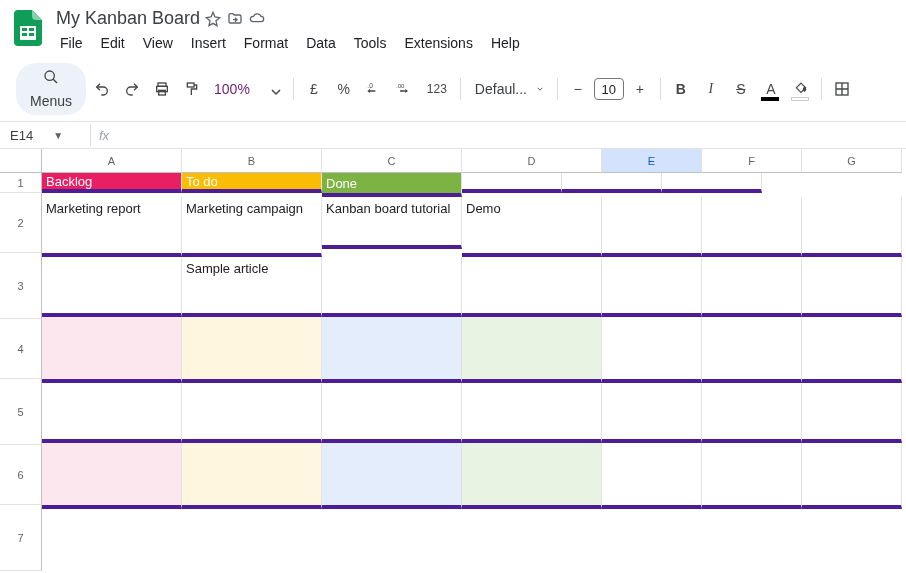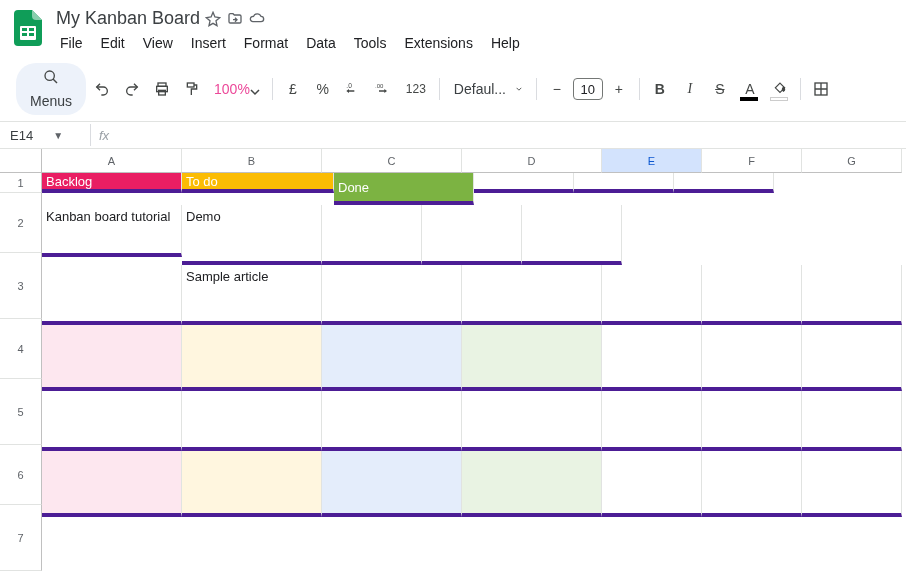--- a/index.html
+++ b/index.html
@@ -10,21 +10,21 @@
   .title-area { display: flex; flex-direction: column; }
   .title-row { display: flex; align-items: center; gap: 4px; padding-left: 4px; }
   .doc-title { font-size: 18px; color: #3c4043; }
   .title-icon { color: #5f6368; width: 18px; display:flex; justify-content:center; }
   .menus { display: flex; gap: 2px; padding-top: 2px; }
   .menu-item { padding: 4px 8px; font-size: 14px; color: #202124; border-radius: 4px; cursor: pointer; }
   .toolbar { display: flex; align-items: center; gap: 2px; padding: 8px 10px 6px 16px; }
   .pill { display: flex; align-items: center; gap: 8px; background: #edf2fa; border-radius: 20px; padding: 6px 14px; font-size: 14px; color: #3c4043; flex-direction: column; }
   .tbtn { width: 28px; height: 28px; display: flex; align-items: center; justify-content: center; color: #444746; border-radius: 4px; cursor: pointer; font-size: 14px; }
   .tsep { width: 1px; height: 22px; background: #dadce0; margin: 0 4px; }
-  .zoom { display: flex; align-items: flex-end; gap: 0; padding: 0 6px; color: #ec4899; font-size: 14px; }
+  .zoom { display: flex; align-items: flex-end; gap: 21px; padding: 0 6px; color: #701a75; font-size: 14px; }
   .font-sel { display: flex; align-items: center; gap: 10px; padding: 0 8px; color: #3c4043; font-size: 14px; width: 84px; justify-content: space-between; }
   .font-size-box { border: 1px solid #747775; border-radius: 4px; width: 30px; height: 22px; display: flex; align-items: center; justify-content: center; font-size: 13px; }
   .text-color-btn { position: relative; }
   .text-color-underline { position: absolute; bottom: 2px; left: 4px; width: 18px; height: 4px; background: #000; }
   .fill-color-underline { position: absolute; bottom: 2px; left: 4px; width: 18px; height: 4px; background: #fff; border:1px solid #ccc; }
   .fill-btn-wrap { position: relative; }
   .namebox-row { display: flex; align-items: center; border-top: 1px solid #e1e3e1; border-bottom: 1px solid #e1e3e1; height: 28px; background: #fff; }
   .namebox { width: 86px; padding-left: 10px; font-size: 13px; color: #3c4043; display:flex; align-items:center; gap:20px; }
   .namebox-arrow { color:#5f6368; font-size:10px; }
   .fx-sep { width:1px; height:22px; background:#dadce0; margin:0 8px 0 4px;}
@@ -216,27 +216,29 @@
         <div class="colhdr" style="width: 140px;">B</div>
         <div class="colhdr" style="width: 140px;">C</div>
         <div class="colhdr" style="width: 140px;">D</div>
         <div class="colhdr active" style="width: 100px;">E</div>
         <div class="colhdr" style="width: 100px;">F</div>
         <div class="colhdr" style="width: 100px;">G</div>
       </div>
     <div class="rows" id="rows">
         <div class="row">
           <div class="cell hdr-cell" style="width: 140px; height: 20px; background: rgb(233, 30, 99);">Backlog</div>
-          <div class="cell hdr-cell" style="width: 152px; height: 20px; background: rgb(251, 188, 4);">To do</div>
-          <div class="cell hdr-cell" style="width: 140px; height: 32px; background: rgb(124, 179, 66);">Done</div>
+          <div class="cell hdr-cell" style="width: 140px; height: 20px; background: rgb(251, 188, 4);">To do</div>
+          <div class="cell hdr-cell" style="width: 140px; height: 24px; background: rgb(124, 179, 66);">Done</div>
           <div class="cell" style="width: 100px; height: 20px;"></div>
           <div class="cell" style="width: 100px; height: 20px;"></div>
           <div class="cell" style="width: 100px; height: 20px;"></div>
         </div>
         <div class="row">
+          <div class="cell" style="width: 140px; height: 60px;">Marketing report</div>
+          <div class="cell" style="width: 140px; height: 60px;">Marketing campaign</div>
           <div class="cell" style="width: 140px; height: 52px;">Kanban board tutorial</div>
           <div class="cell" style="width: 140px; height: 60px;">Demo</div>
           <div class="cell" style="width: 100px; height: 60px;"></div>
           <div class="cell" style="width: 100px; height: 60px;"></div>
           <div class="cell" style="width: 100px; height: 60px;"></div>
         </div>
         <div class="row">
           <div class="cell" style="width: 140px; height: 60px;"></div>
           <div class="cell" style="width: 140px; height: 60px;">Sample article</div>
           <div class="cell" style="width: 140px; height: 60px;"></div>

